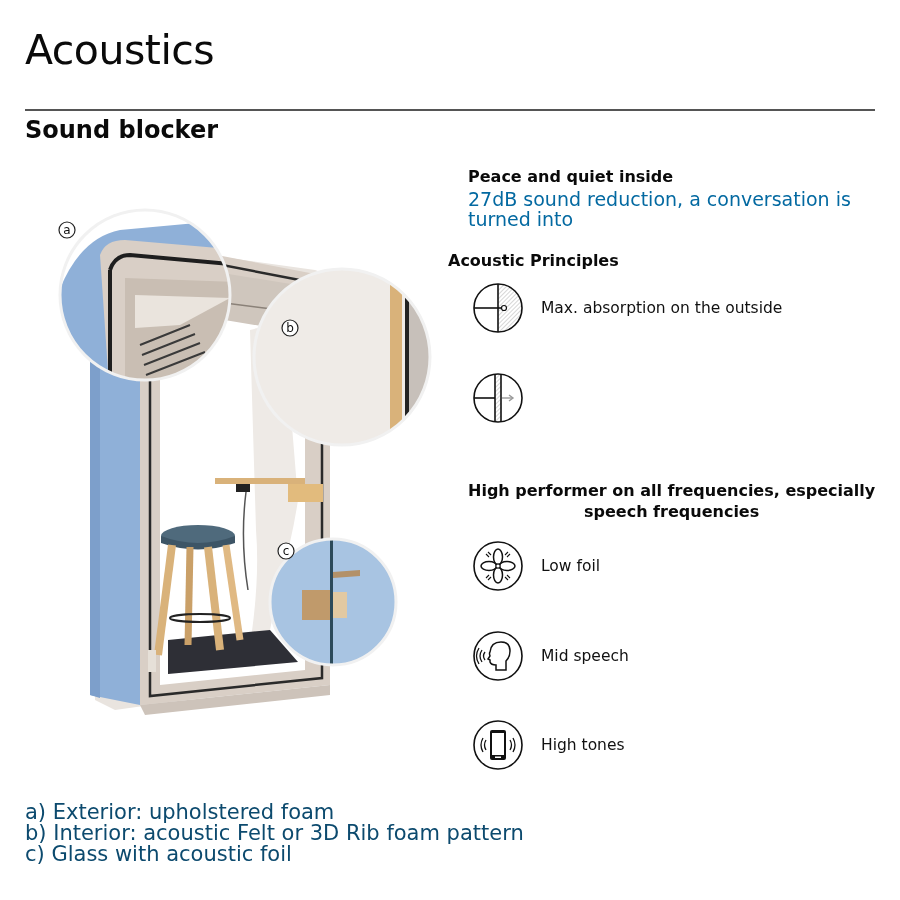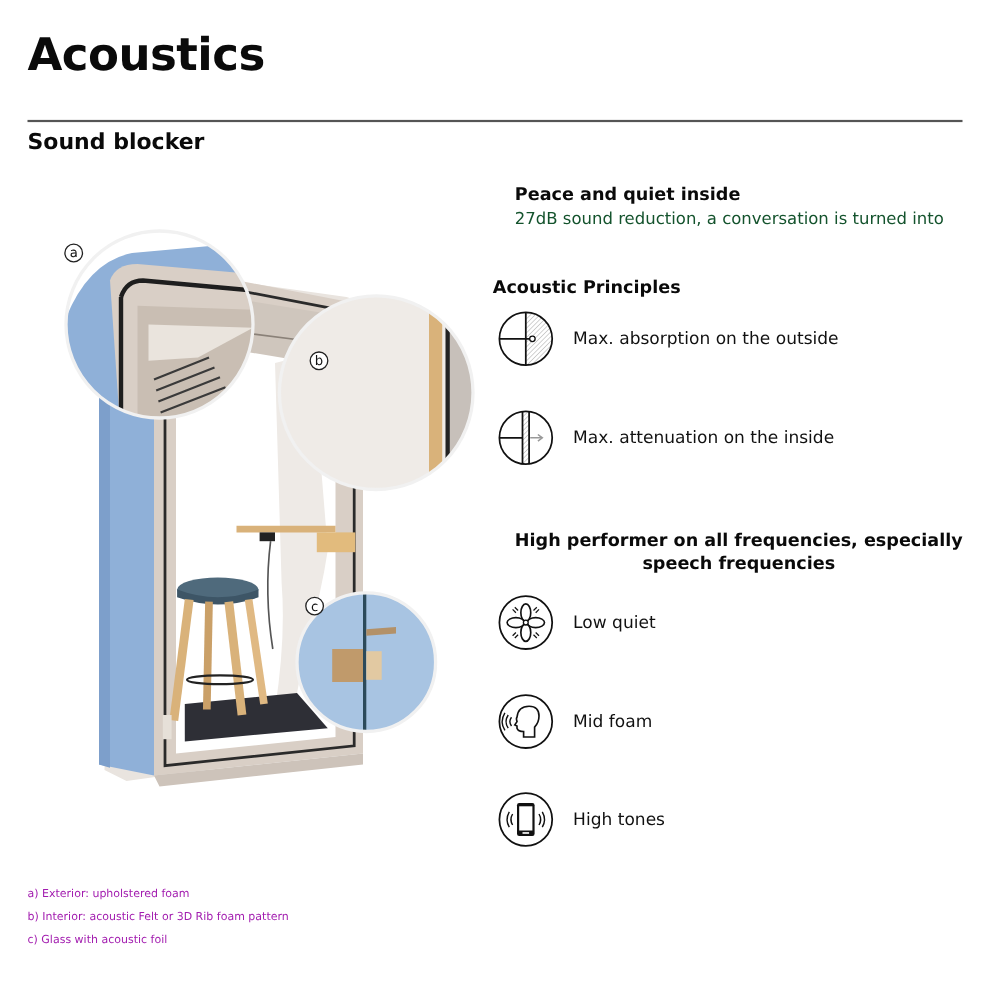--- a/index.html
+++ b/index.html
@@ -1,27 +1,27 @@
 <!DOCTYPE html>
 <html><head>
 <meta charset="utf-8">
 <style>
   html, body { margin: 0; padding: 0; background: #ffffff; }
   body { width: 900px; height: 900px; position: relative; overflow: hidden;
          font-family: "DejaVu Sans", sans-serif; color: #111; }
   .abs { position: absolute; }
-  .title { left: 25px; top: 26px; font-size: 41px; font-weight: bold; letter-spacing: -0.5px; color: #0a0a0a; }
+  .title { left: 25px; top: 26px; font-size: 41px; font-weight: normal; letter-spacing: -0.5px; color: #0a0a0a; }
   .rule { left: 25px; top: 109px; width: 850px; height: 2px; background: #555; }
-  .subtitle { left: 25px; top: 116px; font-size: 20px; font-weight: bold; color: #0a0a0a; }
+  .subtitle { left: 25px; top: 116px; font-size: 24px; font-weight: bold; color: #0a0a0a; }
   .h3 { font-size: 16px; font-weight: bold; color: #0a0a0a; }
-  .body-text { font-size: 15px; line-height: 20px; color: #14532d; }
-  .icon-row { position: absolute; left: 452px; display: flex; align-items: center; }
+  .body-text { font-size: 19px; line-height: 20px; color: #0369a1; }
+  .icon-row { position: absolute; left: 472px; display: flex; align-items: center; }
   .icon-row svg { width: 52px; height: 52px; flex: none; }
   .icon-row .label { margin-left: 17px; font-size: 15.5px; color: #111; }
-  .legend { left: 25px; top: 802px; font-size: 10px; line-height: 21px; color: #a21caf; }
+  .legend { left: 25px; top: 802px; font-size: 21px; line-height: 21px; color: #0c4a6e; }
   .illus { left: 30px; top: 200px; width: 420px; height: 530px; }
 </style>
 </head>
 <body>
 
 <div class="abs title">Acoustics</div>
 <div class="abs rule"></div>
 <div class="abs subtitle">Sound blocker</div>
 
 <div class="abs illus">
@@ -148,21 +148,20 @@
       </pattern>
     </defs>
     <rect x="23" y="3" width="6" height="46" fill="url(#h3)"></rect>
     <circle cx="26" cy="26" r="24" fill="none" stroke="#111" stroke-width="1.6"></circle>
     <line x1="23" y1="2" x2="23" y2="50" stroke="#111" stroke-width="1.6"></line>
     <line x1="29" y1="2" x2="29" y2="50" stroke="#111" stroke-width="1.6"></line>
     <line x1="2" y1="26" x2="23" y2="26" stroke="#111" stroke-width="1.6"></line>
     <line x1="30" y1="26" x2="40" y2="26" stroke="#999" stroke-width="1.4"></line>
     <path d="M37 23 L41 26 L37 29" fill="none" stroke="#999" stroke-width="1.4"></path>
   </svg>
-  <span class="label">Max. attenuation on the inside</span>
 </div>
 
 <div class="abs h3" style="left:468px; top:480px; line-height:21px;text-align:center;">
   <div>High performer on all frequencies, especially</div>
   <div>speech frequencies</div>
 </div>
 
 <div class="icon-row" style="top:540px;">
   <svg viewBox="0 0 52 52">
     <circle cx="26" cy="26" r="24" fill="none" stroke="#111" stroke-width="1.6"></circle>
@@ -177,32 +176,32 @@
       <line x1="14" y1="14" x2="17" y2="17"></line>
         <line x1="16" y1="12" x2="19" y2="15"></line>
       <line x1="38" y1="14" x2="35" y2="17"></line>
         <line x1="36" y1="12" x2="33" y2="15"></line>
       <line x1="14" y1="38" x2="17" y2="35"></line>
         <line x1="16" y1="40" x2="19" y2="37"></line>
       <line x1="38" y1="38" x2="35" y2="35"></line>
         <line x1="36" y1="40" x2="33" y2="37"></line>
     </g>
   </svg>
-  <span class="label">Low quiet</span>
+  <span class="label">Low foil</span>
 </div>
 
 <div class="icon-row" style="top:630px;">
   <svg viewBox="0 0 52 52">
     <circle cx="26" cy="26" r="24" fill="none" stroke="#111" stroke-width="1.6"></circle>
     <path d="M24 40 L24 35 Q19 35 18 32 L18 30 L16 29 L18 26 Q17 23 18 22 Q19 12 29 12 Q38 12 38 21 Q38 27 34 31 L34 40 Z" fill="none" stroke="#111" stroke-width="1.5"></path>
     <path d="M13 22 Q10 26 13 30" fill="none" stroke="#111" stroke-width="1.3"></path>
     <path d="M10 20 Q6 26 10 32" fill="none" stroke="#111" stroke-width="1.3"></path>
     <path d="M7 18 Q2 26 7 34" fill="none" stroke="#111" stroke-width="1.3"></path>
   </svg>
-  <span class="label">Mid foam</span>
+  <span class="label">Mid speech</span>
 </div>
 
 <div class="icon-row" style="top:719px;text-align:center;">
   <svg viewBox="0 0 52 52">
     <circle cx="26" cy="26" r="24" fill="none" stroke="#111" stroke-width="1.6"></circle>
     <rect x="18" y="11" width="16" height="30" rx="2" fill="#111"></rect>
     <rect x="20" y="14" width="12" height="22" fill="#fff"></rect>
     <rect x="23" y="37.5" width="6" height="1.5" fill="#fff"></rect>
     <path d="M14 21 Q11 26 14 31" fill="none" stroke="#111" stroke-width="1.3"></path>
     <path d="M11 19 Q7 26 11 33" fill="none" stroke="#111" stroke-width="1.3"></path>

